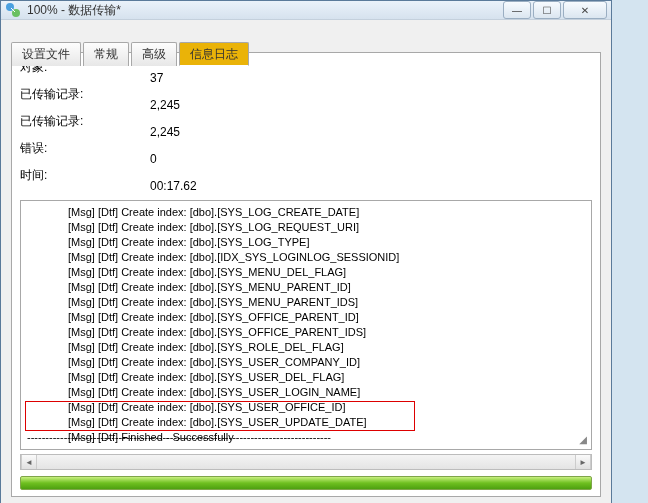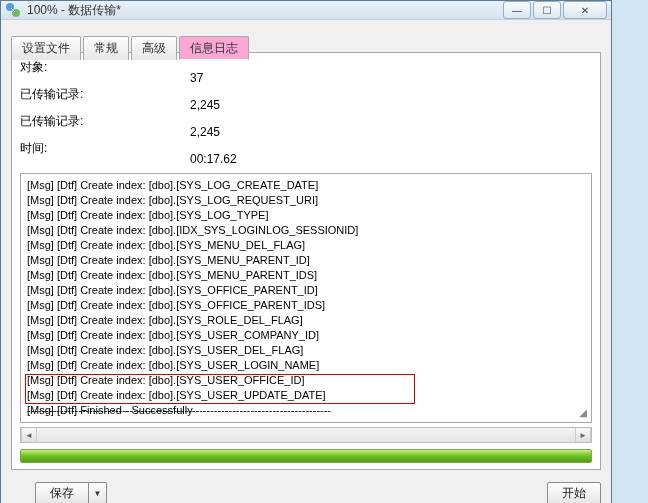--- a/index.html
+++ b/index.html
@@ -7,30 +7,30 @@
 .window { width: 612px; height: 503px; background: linear-gradient(#e8f0f8, #d8e4f0); border: 1px solid #5a7a9a; display: flex; flex-direction: column; }
 .titlebar { height: 28px; display: flex; align-items: center; padding: 0 4px; background: linear-gradient(#eaf2fa, #d6e2ee); }
 .title-icon { width: 16px; height: 16px; margin-right: 6px; }
 .title-icon svg { width: 16px; height: 16px; }
 .title-text { flex: 1; color: #333; }
 .win-controls { display: flex; gap: 2px; }
 .win-btn { width: 28px; height: 18px; border: 1px solid #9aaec2; background: linear-gradient(#f7fbff, #dbe6f0); border-radius: 3px; display: flex; align-items: center; justify-content: center; cursor: pointer; font-size: 10px; color: #444; }
 .win-btn.close { width: 44px; }
 .client { flex: 1; background: #f0f0f0; padding: 8px 10px 6px; display: flex; flex-direction: column; border-top: 1px solid #c4d0dc; }
 .tabs { display: flex; height: 24px; }
-.tab { padding: 3px 10px; border: 1px solid #a8a8a8; background: linear-gradient(#fdfdfd, #e7e7e7); margin-right: 2px; border-bottom: none; border-radius: 2px 2px 0 0; cursor: pointer; position: relative; top: 8px; color: #333; }
-.tab.active { background: #f9a8d4; border-bottom: 1px solid #fff; z-index: 2; }
+.tab { padding: 3px 10px; border: 1px solid #a8a8a8; background: linear-gradient(#fdfdfd, #e7e7e7); margin-right: 2px; border-bottom: none; border-radius: 2px 2px 0 0; cursor: pointer; position: relative; top: 14px; color: #333; }
+.tab.active { background: #eab308; border-bottom: 1px solid #fff; z-index: 2; }
 .panel { flex: 1; background: #fff; border: 1px solid #a8a8a8; padding: 6px 8px; display: flex; flex-direction: column; overflow: hidden; }
 .summary { margin-bottom: 6px; }
-.summary-row { display: flex; line-height: 16px; gap: 40px; }
+.summary-row { display: flex; line-height: 16px; }
 .summary-label { width: 130px; color: #000; }
 .summary-value { color: #000; margin-top: 11px; }
 .log-box { flex: 1; border: 1px solid #a8a8a8; background: #fff; padding: 4px 6px; position: relative; overflow: hidden; }
 .log-lines { font-family: Tahoma, sans-serif; font-size: 11px; line-height: 15px; color: #000; }
-.log-line { white-space: nowrap; }
+.log-line { white-space: nowrap; margin-left: 41px; }
 .highlight-box { position: absolute; border: 1px solid #d00; left: 4px; width: 390px; height: 30px; bottom: 18px; pointer-events: none; }
 .dots { letter-spacing: 0; color: #000; font-size: 11px; position: absolute; bottom: 6px; left: 6px; }
 .scroll-icon { position: absolute; right: 4px; bottom: 4px; font-size: 10px; color: #888; }
 .hscroll { height: 16px; background: linear-gradient(#f4f4f4, #e4e4e4); border: 1px solid #bcbcbc; margin-top: 4px; position: relative; }
 .hscroll-btn { width: 16px; height: 14px; position: absolute; top: 0; background: linear-gradient(#fafafa, #e0e0e0); border-left: 1px solid #ccc; border-right: 1px solid #ccc; display: flex; align-items: center; justify-content: center; font-size: 8px; color: #666; }
 .hscroll-btn.left { left: 0; }
 .hscroll-btn.right { right: 0; }
 .progress { height: 14px; border: 1px solid #7fa54a; background: linear-gradient(#c8f080, #6fc020, #4ea010); margin-top: 6px; border-radius: 2px; }
 .bottom-bar { height: 36px; display: flex; align-items: center; padding: 6px 10px; background: #f0f0f0; }
 .btn { height: 23px; border: 1px solid #8a8a8a; background: linear-gradient(#fefefe, #e4e4e4); padding: 0 14px; font-size: 12px; cursor: pointer; border-radius: 2px; display: inline-flex; align-items: center; color: #222; margin-left: 24px; }
@@ -76,20 +76,24 @@
         </div>
         <div class="summary-row">
           <span class="summary-label">已传输记录:</span>
           <span class="summary-value">2,245</span>
         </div>
         <div class="summary-row">
           <span class="summary-label">已传输记录:</span>
           <span class="summary-value">2,245</span>
         </div>
         <div class="summary-row">
+          <span class="summary-label">错误:</span>
+          <span class="summary-value">0</span>
+        </div>
+        <div class="summary-row">
           <span class="summary-label">时间:</span>
           <span class="summary-value">00:17.62</span>
         </div>
       </div>
 
       <div class="log-box">
         <div class="log-lines" id="log-lines">
             <div class="log-line">[Msg] [Dtf] Create index: [dbo].[SYS_LOG_CREATE_DATE]</div>
             <div class="log-line">[Msg] [Dtf] Create index: [dbo].[SYS_LOG_REQUEST_URI]</div>
             <div class="log-line">[Msg] [Dtf] Create index: [dbo].[SYS_LOG_TYPE]</div>

